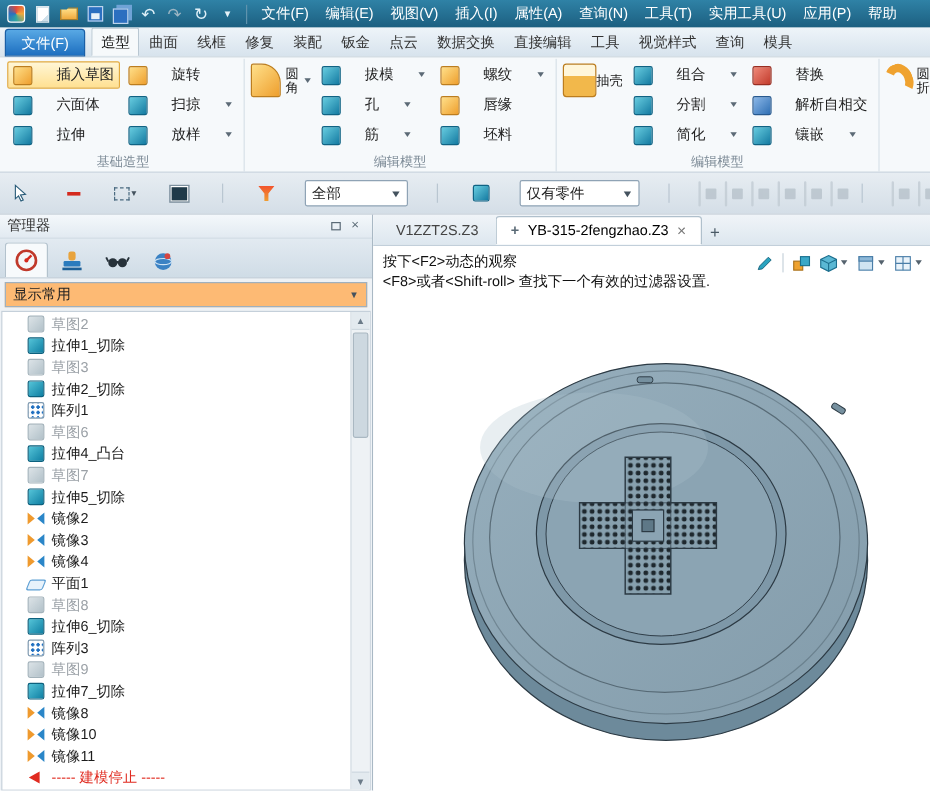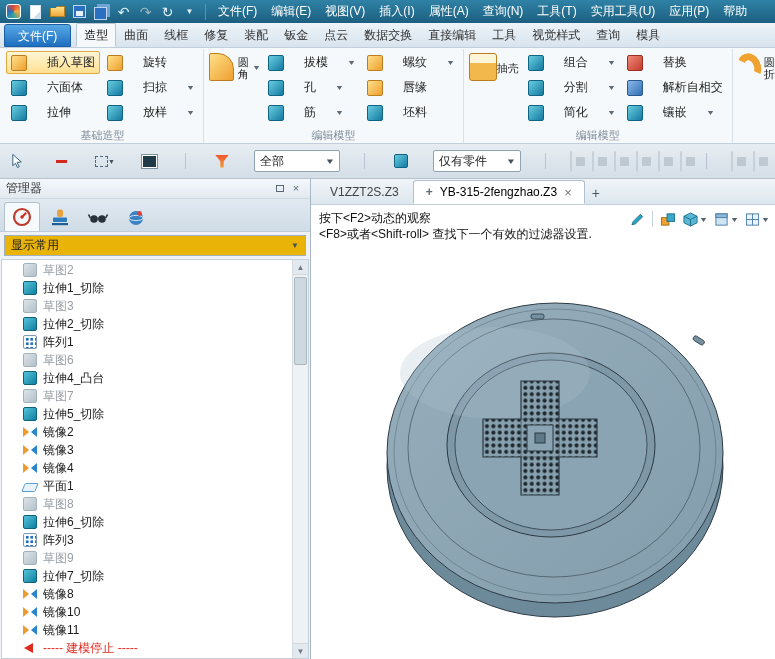--- a/index.html
+++ b/index.html
@@ -79,21 +79,21 @@
 
   
   #manager { position:absolute; top:179px; left:0; width:311px; bottom:0; background:#eef2f6; border-right:1px solid #a9b8c4; display:flex; flex-direction:column; }
   #mgr-header { height:20px; display:flex; align-items:center; padding:0 6px; background:linear-gradient(#f4f8fb,#e2eaf1); border-bottom:1px solid #cdd8e1; }
   #mgr-title { flex:1; color:#333; }
   .mgr-hbtn { width:16px; height:14px; display:flex; align-items:center; justify-content:center; color:#5a6a76; font-size:11px; line-height:1; }
   .float-glyph { width:8px; height:7px; border:1px solid #5a6a76; }
   #mgr-tabs { height:33px; display:flex; align-items:flex-end; padding:0 4px; background:linear-gradient(#e2eaf1,#cfdce6); border-bottom:1px solid #c0cdd8; gap:2px; }
   .mtab { width:36px; height:29px; display:flex; align-items:center; justify-content:center; border:1px solid transparent; border-bottom:none; border-radius:3px 3px 0 0; }
   .mtab[data-active="true"] { background:#f7fafc; border-color:#b3c2cd; }
-  #mgr-filter { margin:3px 4px; height:21px; background:#eab308; border:1px solid #9fb0be; display:flex; align-items:center; padding:0 6px; }
+  #mgr-filter { margin:3px 4px; height:21px; background:#fdba74; border:1px solid #9fb0be; display:flex; align-items:center; padding:0 6px; }
   #mgr-filter .cv { flex:1; }
   #tree-wrap { flex:1; position:relative; margin:0 1px; background:#fff; border:1px solid #c5d0da; overflow:hidden; }
   #tree { position:absolute; left:0; top:0; right:16px; bottom:0; overflow:hidden; padding-top:1px;border-radius:14px; }
   .trow { display:flex; align-items:center; gap:6px; height:18px; padding-left:21px; white-space:nowrap; cursor:default; }
   .tlabel { color:#1c1c1c; }
   .trow[data-muted="true"] .tlabel { color:#9aa0a6; }
   .trow[data-type="stop"] .tlabel { color:#e02b20; }
   .ticon { width:14px; height:14px; flex:0 0 14px; border-radius:2px; position:relative;
     background:linear-gradient(135deg,#55c4d8,#0f7fa3); border:1px solid #0c617e; }
   .trow[data-muted="true"] .ticon { background:linear-gradient(135deg,#d4dde2,#9fb2bc); border-color:#8da0aa; opacity:.8; }
@@ -410,21 +410,21 @@
         <span class="funnel"></span>
       </span>
     <div class="combo" style="width:86px">
       <span class="cv" style="flex:1">全部</span>
       <span class="ca">▼</span>
     </div>
     <span class="vbar" style="background:#b9c6d1"></span>
     <span class="fbtn">
         <span class="cube14"></span>
       </span>
-    <div class="combo" style="width:88px">
+    <div class="combo" style="width:100px">
       <span class="cv" style="flex:1">仅有零件</span>
       <span class="ca">▼</span>
     </div>
     <span class="vbar" style="background:#b9c6d1"></span>
     <span class="gico"></span>
     <span class="gico"></span>
     <span class="gico"></span>
     <span class="gico"></span>
     <span class="gico"></span>
     <span class="gico"></span>

